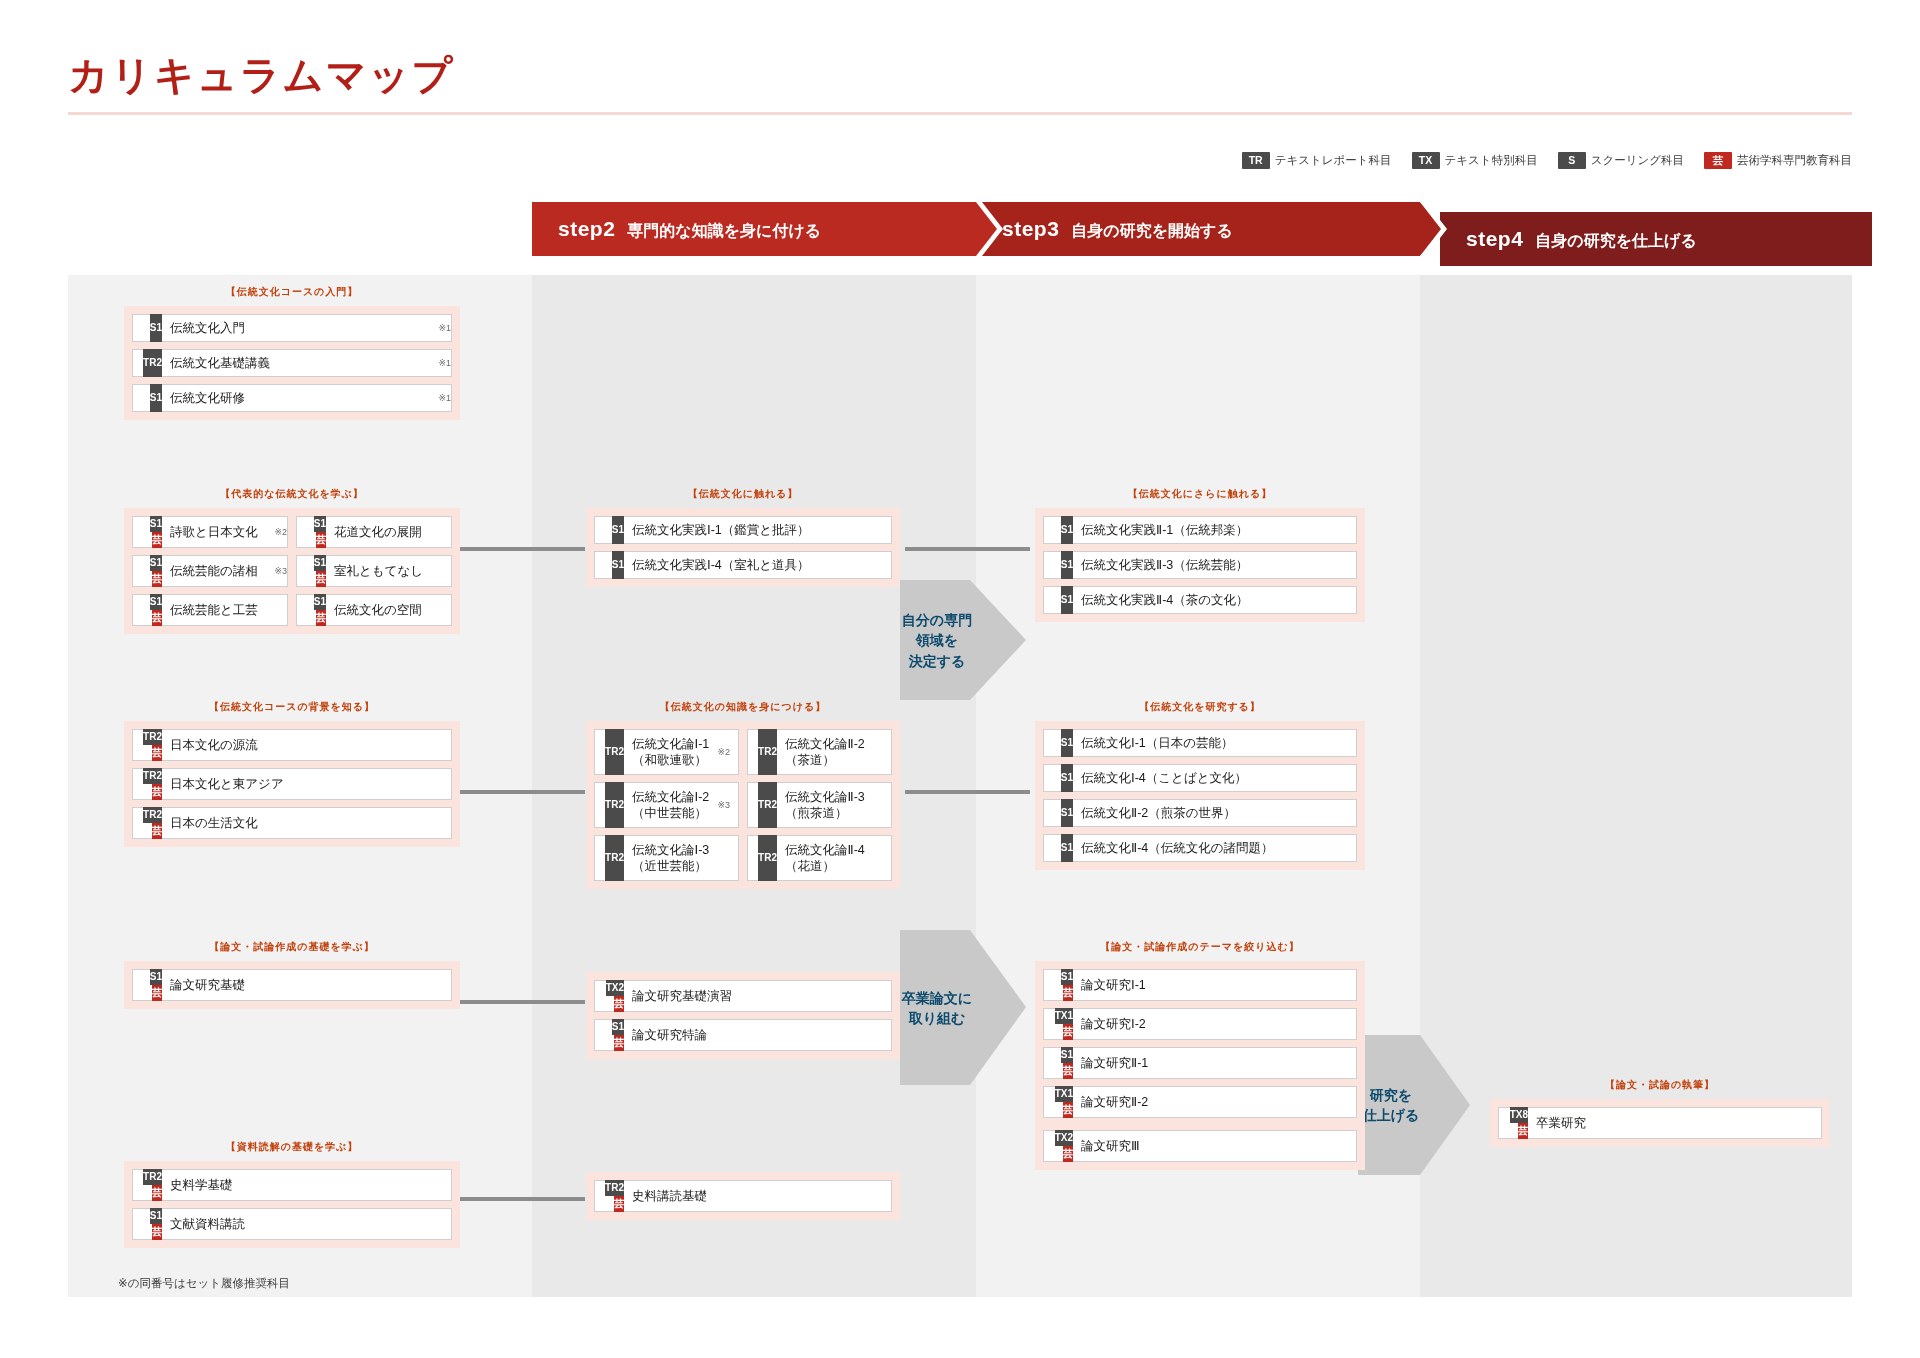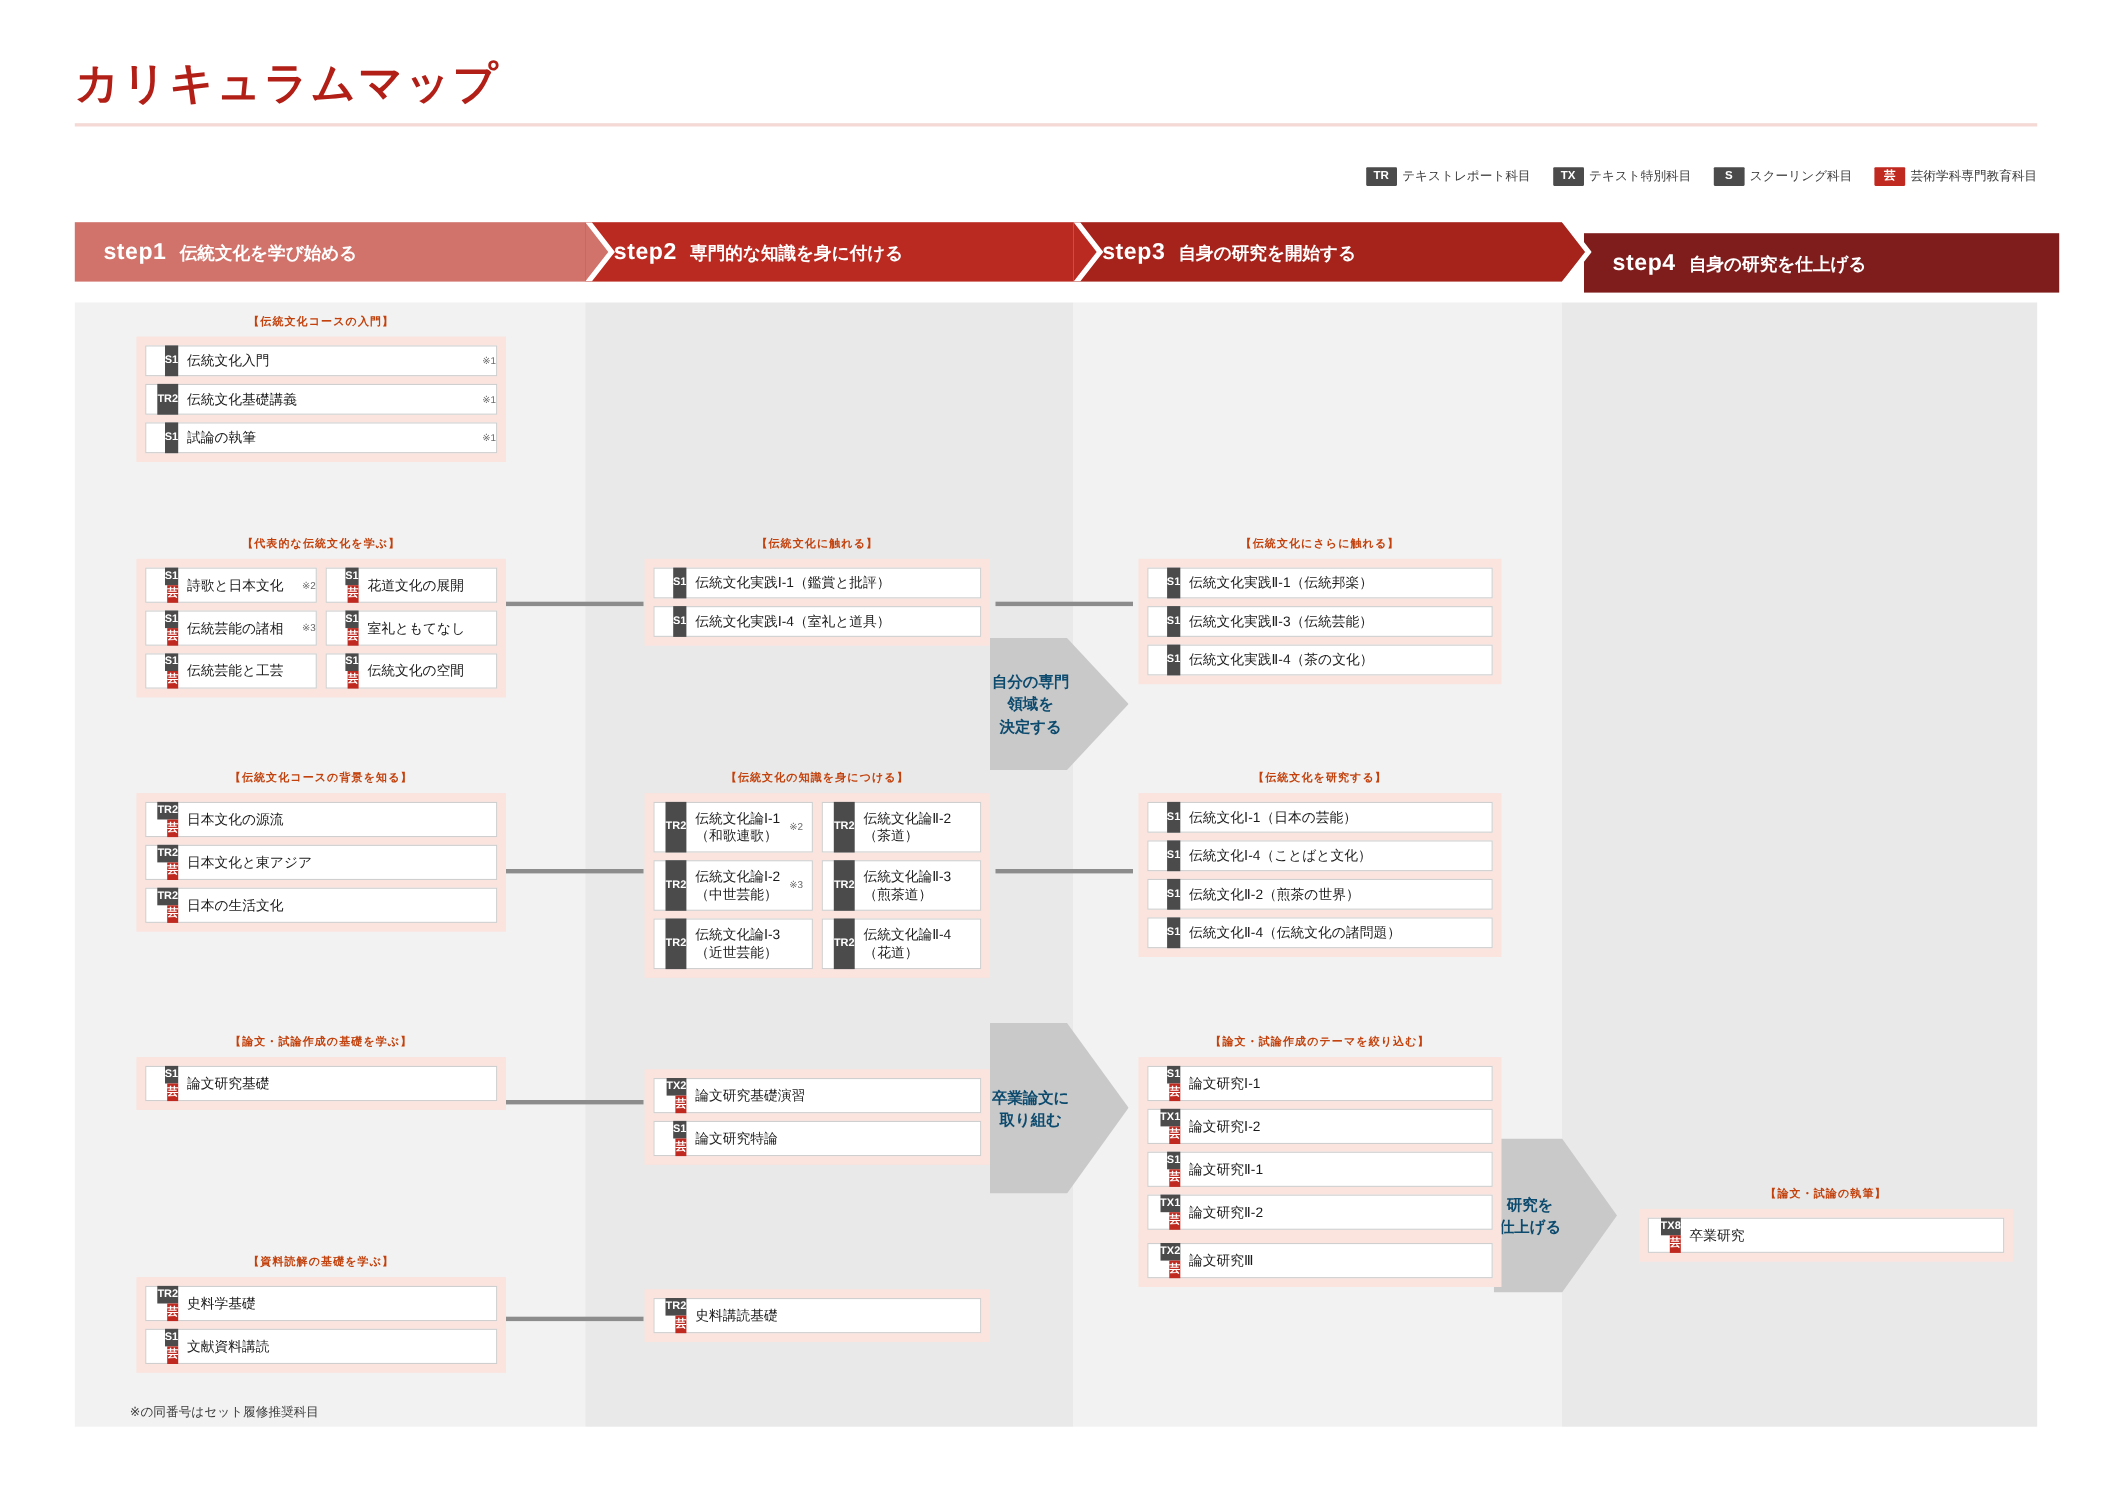--- a/index.html
+++ b/index.html
@@ -166,32 +166,20 @@
       <span class="legend-badge">S</span>
       <span class="legend-label">スクーリング科目</span>
     </div>
     <div class="legend-item">
       <span class="legend-badge art">芸</span>
       <span class="legend-label">芸術学科専門教育科目</span>
     </div>
   </div>
 
   <div class="steps">
-    <div class="step step1">
-      <div class="step-label">
-        <span class="step-num">step1</span>
-        <span class="step-text">伝統文化を学び始める</span>
-      </div>
-      <div class="chev">
-        <svg width="27" height="54" viewBox="0 0 27 54">
-            <polygon points="0,0 27,27 0,54" fill="#d1736b"></polygon>
-            <polygon points="0,0 21,27 0,54 -6,54 15,27 -6,0" fill="#ffffff" transform="translate(6,0)"></polygon>
-          </svg>
-      </div>
-    </div>
     <div class="step step2">
       <div class="step-label">
         <span class="step-num">step2</span>
         <span class="step-text">専門的な知識を身に付ける</span>
       </div>
       <div class="chev">
         <svg width="27" height="54" viewBox="0 0 27 54">
             <polygon points="0,0 27,27 0,54" fill="#bb2a21"></polygon>
             <polygon points="0,0 21,27 0,54 -6,54 15,27 -6,0" fill="#ffffff" transform="translate(6,0)"></polygon>
           </svg>
@@ -269,21 +257,21 @@
         <div class="badge single">
           <div class="b-top">TR2</div>
         </div>
         <div class="course-name">伝統文化基礎講義</div>
         <div class="note">※1</div>
       </div>
       <div class="course">
         <div class="badge single">
           <div class="b-top">S1</div>
         </div>
-        <div class="course-name">試論の執筆</div>
+        <div class="course-name">伝統文化研修</div>
         <div class="note">※1</div>
       </div>
     </div>
   </div>
 
   <div class="group" style="left:124px;top:487px;width:336px;">
     <div class="group-title">【代表的な伝統文化を学ぶ】</div>
     <div class="group-box two-col">
       <div class="course">
         <div class="badge">

